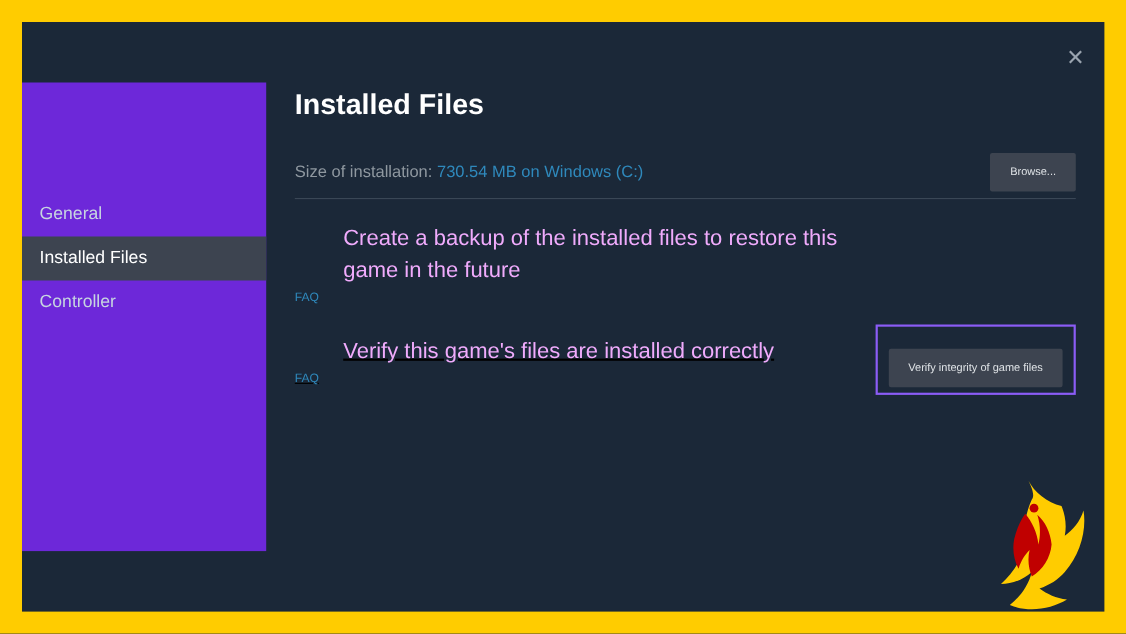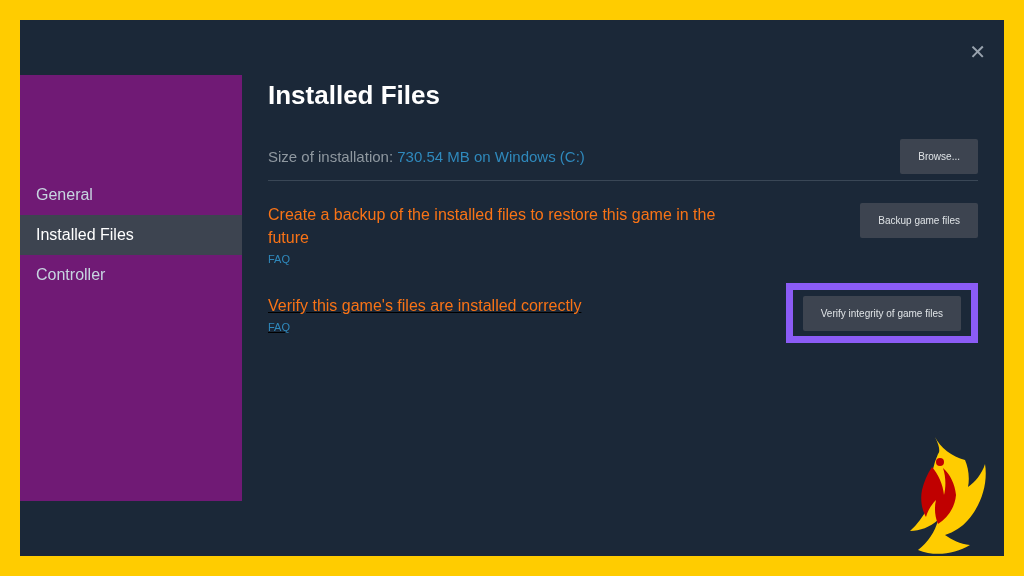--- a/index.html
+++ b/index.html
@@ -21,21 +21,21 @@
       width: 100%;
       height: 100%;
       background: #1b2838;
       position: relative;
       display: flex;
       overflow: visible;
     }
 
     .sidebar {
       width: 222px;
-      background: #701a75;
+      background: #6d28d9;
       padding-top: 153px;
       margin-top: 55px;
       position: absolute;
       left: 0;
       top: 0;
       bottom: 55px;
       padding-top: 0;
     }
 
     .sidebar-inner {
@@ -84,24 +84,25 @@
     .content {
       padding: 0 26px;
     }
 
     .divider {
       border-top: 1px solid #3a4756;
       margin-top: 6px;
     }
 
     .row-text {
-      color: #f97316;
-      font-size: 16px;
+      color: #f0abfc;
+      font-size: 20px;
       line-height: 1.45;
       max-width: 480px;
+      margin-left: 44px;
     }
 
     .accent {
       color: #2f89bc;
     }
 
     .faq-link {
       color: #2f89bc;
       font-size: 11px;
       display: block;
@@ -114,22 +115,22 @@
       color: #dfe3e6;
       border: none;
       padding: 12px 18px;
       font-size: 10px;
       cursor: pointer;
       border-radius: 2px;
       white-space: nowrap;
     }
 
     .highlight-box {
-      border: 7px solid #8b5cf6;
-      padding: 6px 10px 5px 10px;
+      border: 2px solid #8b5cf6;
+      padding: 20px 10px 5px 10px;
       display: inline-block;
     }
 
     .verify-row {
       display: flex;
       align-items: center;
       justify-content: space-between;
       padding: 18px 0 0 0;
       text-decoration: underline;
     }
@@ -198,21 +199,20 @@
         <button class="btn">Browse...</button>
       </div>
 
       <div class="divider"></div>
 
       <div class="backup-row">
         <div>
           <div class="row-text">Create a backup of the installed files to restore this game in the future</div>
           <span class="faq-link">FAQ</span>
         </div>
-        <button class="btn">Backup game files</button>
       </div>
 
       <div class="verify-row">
         <div>
           <div class="row-text">Verify this game's files are installed correctly</div>
           <span class="faq-link">FAQ</span>
         </div>
         <div class="highlight-box">
           <button class="btn">Verify integrity of game files</button>
         </div>

